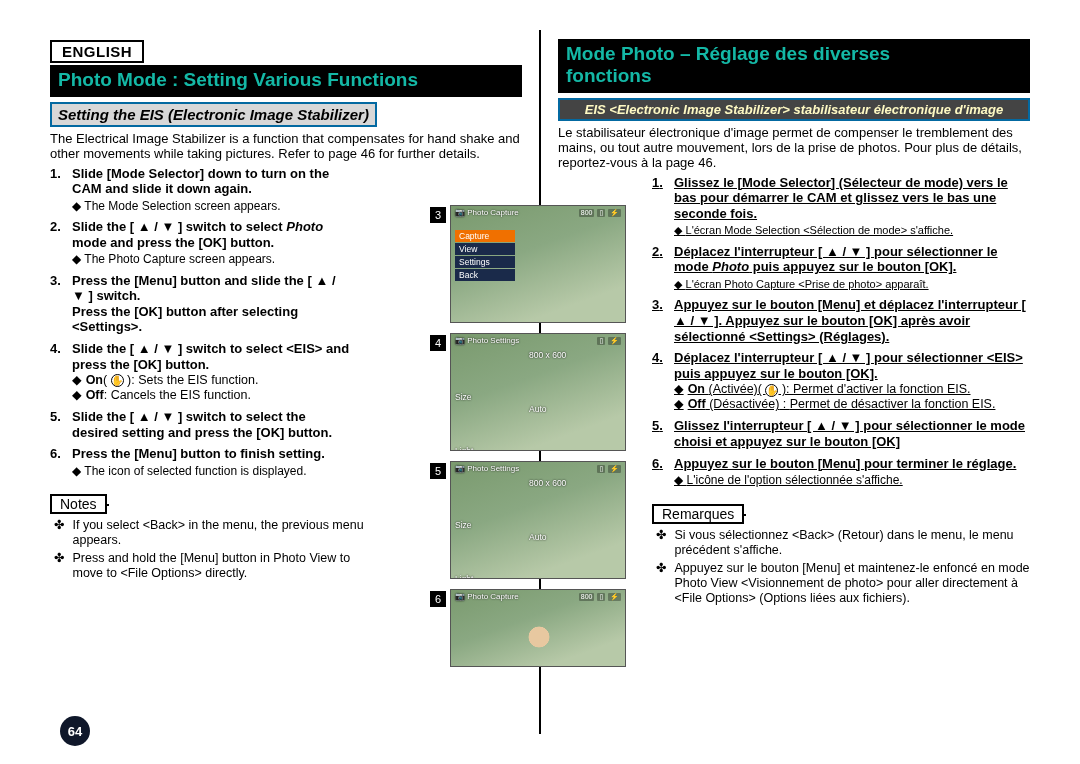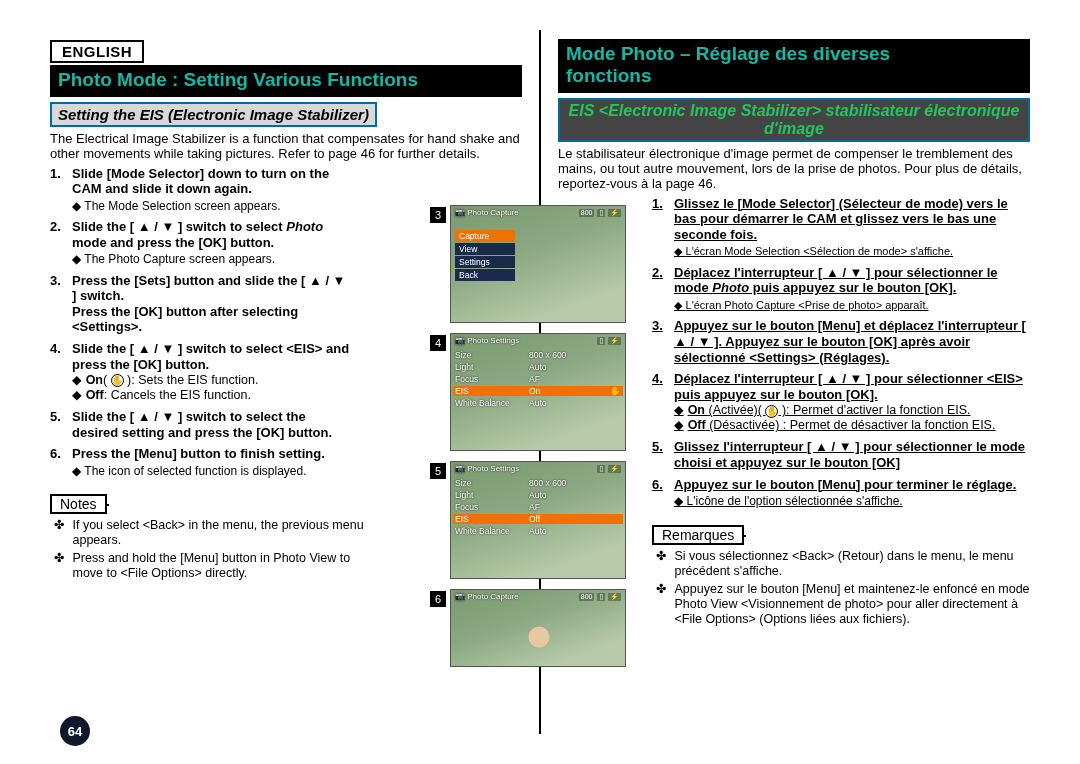--- a/index.html
+++ b/index.html
@@ -10,21 +10,21 @@
   .col-right { padding-left: 18px; }
   .divider { position: absolute; left: 50%; top: 30px; bottom: 30px; width: 2px; transform: translateX(-50%); }
   .divider::before, .divider::after { content:""; position:absolute; left:0; width:2px; background:#000; }
   .divider::before { top:0; height:46%; }
   .divider::after { bottom:0; height:46%; }
   .lang-box { display:inline-block; border:2px solid #000; padding:1px 10px; font-weight:bold; font-size:15px; letter-spacing:0.5px; }
   .lang-right { float:right; }
   .title-bar { background:#000; color:#14b8a6; font-weight:bold; font-size:19px; padding:4px 8px 6px 8px; margin-top:2px; margin-bottom:5px; line-height:1.15; }
   .col-right .title-bar { min-height: 52px; }
   .subtitle-box { display:inline-block; border:2px solid #0369a1; background:#d8d8d8; font-weight:bold; font-style:italic; padding:2px 6px; font-size:15px; margin-bottom:4px; }
-  .subtitle-box.dark { background:#444; color:#22c55e; font-size:16px; }
+  .subtitle-box.dark { background:#444; color:#fef9c3; font-size:13px; }
   .intro { font-size:13px; line-height:1.18; margin-bottom:4px; }
   ol.steps { list-style:none; padding-left: 0; counter-reset: step; }
   ol.steps > li { display:flex; margin-bottom:6px; font-size:13px; line-height:1.2; }
   ol.steps > li::before { counter-increment: step; content: counter(step) "."; font-weight:bold; min-width:22px; }
   .step-body { flex:1; }
   .step-bold { font-weight:bold; }
   .sub { margin-left:0; margin-top:2px; font-size:12px; }
   .sub .diamond::before { content:"◆ "; }
   .sub2 { margin-left:0; margin-top:1px; font-size:12.5px; }
   .sub2 .row { display:flex; }
@@ -43,21 +43,21 @@
   .lcd { width:176px; height:118px; background:linear-gradient(160deg,#7a9a6e 0%,#8aa882 40%,#b7c9a8 80%); border:1px solid #555; position:relative; font-size:9px; color:#fff; overflow:hidden; }
   .lcd .top { position:absolute; top:2px; left:4px; right:4px; display:flex; justify-content:space-between; align-items:center; font-size:8px; }
   .lcd .top .title { text-shadow:0 0 2px #000; }
   .lcd .icons { display:flex; gap:3px; }
   .lcd .icons span { background:rgba(0,0,0,0.3); padding:0 2px; border-radius:1px; font-size:7px; }
   .menu { position:absolute; left:4px; top:24px; width:60px; }
   .menu .item { background:#1a2a4a; color:#fff; padding:1px 4px; margin-bottom:1px; font-size:8.5px; }
   .menu .item.sel { background:#f07000; }
   .settings { position:absolute; left:4px; top:16px; right:4px; }
   .settings .row { display:flex; font-size:8.5px; text-shadow:0 0 2px #000; margin-bottom:2px; }
-  .settings .row .k { width:74px; }
+  .settings .row .k { width:74px;margin-top:42px; }
   .settings .row.sel { background:#f07000; margin-left:-2px; margin-right:-2px; padding:0 2px; text-shadow:none; }
   .hand { display:inline-block; width:13px; height:13px; border:1px solid #000; border-radius:50%; font-size:10px; text-align:center; line-height:11px; vertical-align:middle; }
   .fig.short .lcd { height:78px; }
   .child { position:absolute; left:40%; top:38%; width:36px; height:36px; background:radial-gradient(circle,#e8c8a0 40%,transparent 42%); border-radius:50%; }
 </style>
 </head>
 <body>
 
 <div class="page">
   <div class="divider"></div>
@@ -76,21 +76,21 @@
       </div>
         </li>
       <li>
           <div class="step-body">
         <span class="step-bold">Slide the [ ▲ / ▼ ] switch to select <i>Photo</i> mode and press the [OK] button.</span>
         <div class="sub"><span class="diamond">The Photo Capture screen appears.</span></div>
       </div>
         </li>
       <li>
           <div class="step-body">
-        <span class="step-bold">Press the [Sets] button and slide the [ ▲ / ▼ ] switch.</span><br>
+        <span class="step-bold">Press the [Menu] button and slide the [ ▲ / ▼ ] switch.</span><br>
         <span class="step-bold">Press the [OK] button after selecting &lt;Settings&gt;.</span>
       </div>
         </li>
       <li>
           <div class="step-body">
         <span class="step-bold">Slide the [ ▲ / ▼ ] switch to select &lt;EIS&gt; and press the [OK] button.</span>
         <div class="sub2">
           <div class="row">
                 <span><b>On</b>( <span class="hand">✋</span> ): <span>Sets the EIS function.</span></span>
               </div>

